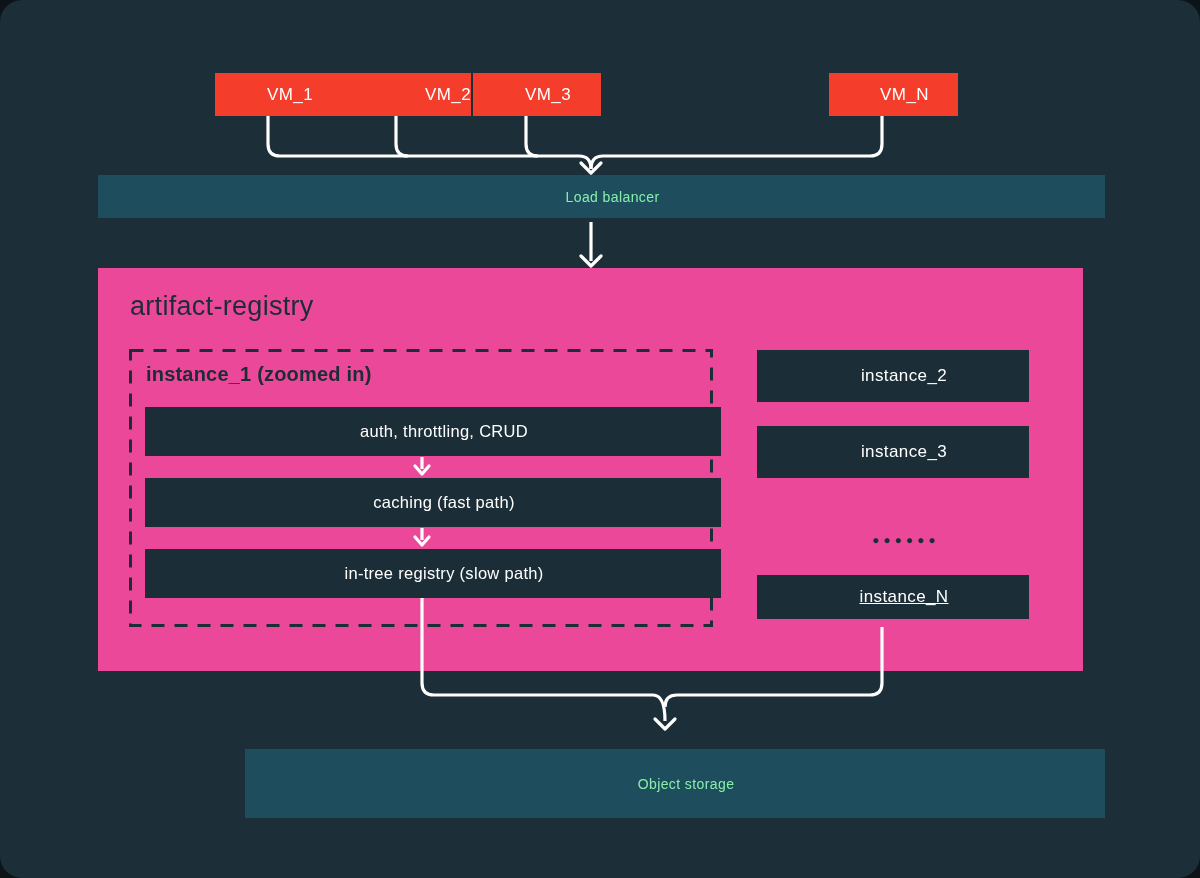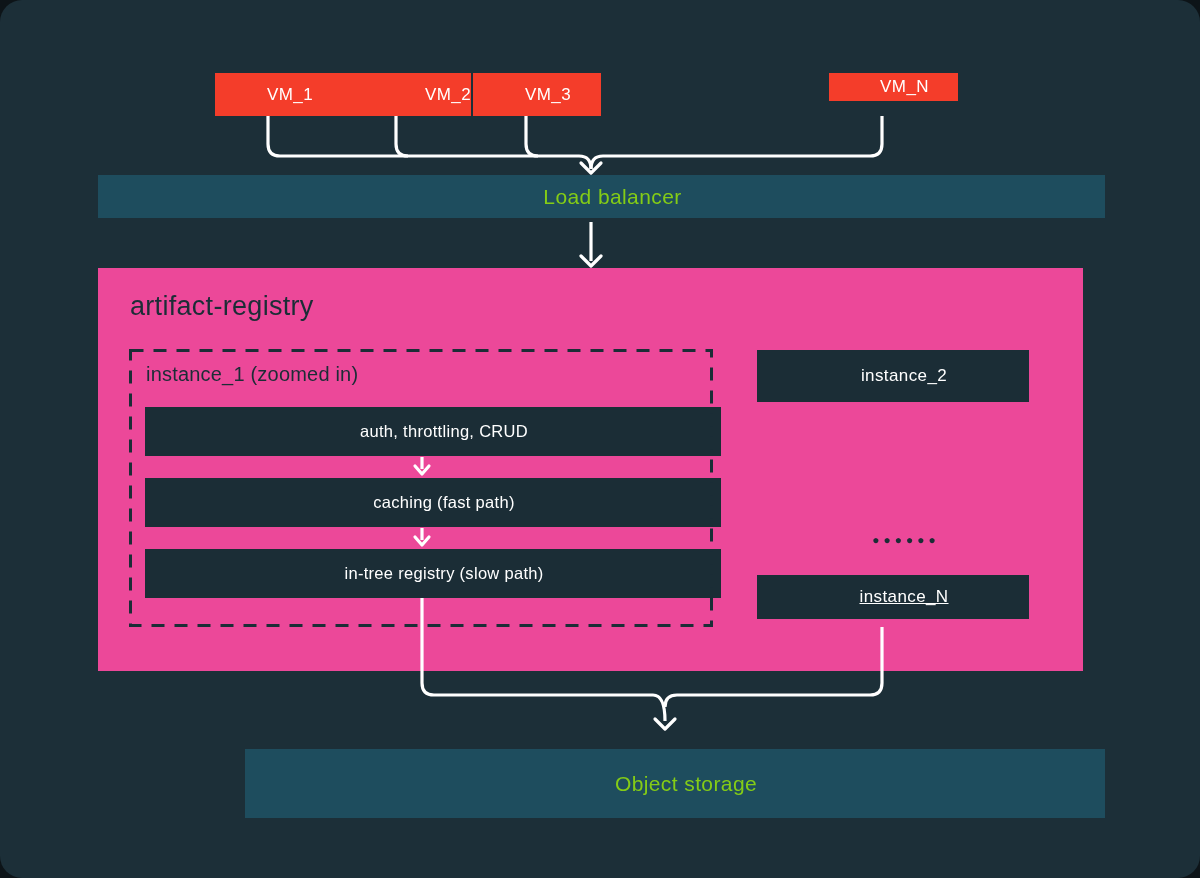--- a/index.html
+++ b/index.html
@@ -7,30 +7,30 @@
   .screen{
     position:relative;width:1200px;height:878px;margin:0 auto;
     background:#1c2f38;border-radius:22px;overflow:hidden;
   }
   .abs{position:absolute;}
   .center{display:flex;align-items:center;justify-content:center;padding-left:22px;}
   .vm-node{
     background:#f43d2a;color:#ffffff;font-size:17px;letter-spacing:.4px;
   }
   .teal-bar{
-    background:#1e4d5e;color:#84cc16;font-size:21px;letter-spacing:.4px;
+    background:#1e4d5e;color:#86efac;font-size:14px;letter-spacing:.4px;
   }
   .green-panel{
     background:#ec4899;
   }
   .panel-title{
     color:#1b2d36;font-size:27px;font-weight:500;letter-spacing:.3px;
   }
   .instance1-label{
-    color:#1b2d36;font-size:20px;font-weight:400;letter-spacing:.2px;
+    color:#1b2d36;font-size:20px;font-weight:700;letter-spacing:.2px;
   }
   .dark-box{
     background:#1b2d36;color:#ffffff;font-size:17px;letter-spacing:.4px;
   }
   .stage-bar{
     background:#1b2d36;color:#ffffff;font-size:16.5px;letter-spacing:.3px;
   }
   .ellipsis-dots{
     color:#1b2d36;font-size:12px;letter-spacing:4px;font-weight:700;
     text-indent:4px;
@@ -47,21 +47,21 @@
 
   <div class="abs center vm-node" style="left:215px;top:73px;width:106px;height:43px;">
     <span>VM_1</span>
   </div>
   <div class="abs center vm-node" style="left:343px;top:73px;width:106px;height:43px;justify-content:flex-end;">
     <span>VM_2</span>
   </div>
   <div class="abs center vm-node" style="left:473px;top:73px;width:106px;height:43px;">
     <span>VM_3</span>
   </div>
-  <div class="abs center vm-node" style="left:829px;top:73px;width:107px;height:28px;">
+  <div class="abs center vm-node" style="left:829px;top:73px;width:107px;height:43px;">
     <span>VM_N</span>
   </div>
 
   <div class="abs center teal-bar" style="left:98px;top:175px;width:985px;height:43px;">
     <span>Load balancer</span>
   </div>
 
   <div class="abs green-panel" style="left:98px;top:268px;width:985px;height:403px;">
 
     <div class="abs panel-title" style="left:32px;top:23px;">artifact-registry</div>
@@ -75,20 +75,23 @@
       <div class="abs center stage-bar" style="left:16px;top:58px;width:554px;height:49px;">
         <span>auth, throttling, CRUD</span>
       </div>
       <div class="abs center stage-bar" style="left:16px;top:200px;width:554px;height:49px;">
         <span>in-tree registry (slow path)</span>
       </div>
     </div>
 
     <div class="abs center dark-box" style="left:659px;top:82px;width:250px;height:52px;">
       <span>instance_2</span>
+    </div>
+    <div class="abs center dark-box" style="left:659px;top:158px;width:250px;height:52px;">
+      <span>instance_3</span>
     </div>
     <div class="abs center ellipsis-dots" style="left:659px;top:260px;width:250px;height:24px;">●●●●●●</div>
     <div class="abs center dark-box" style="left:659px;top:307px;width:250px;height:44px;text-decoration:underline;">
       <span>instance_N</span>
     </div>
   </div>
 
   <div class="abs center teal-bar" style="left:245px;top:749px;width:838px;height:69px;text-align:center;">
     <span>Object storage</span>
   </div>

